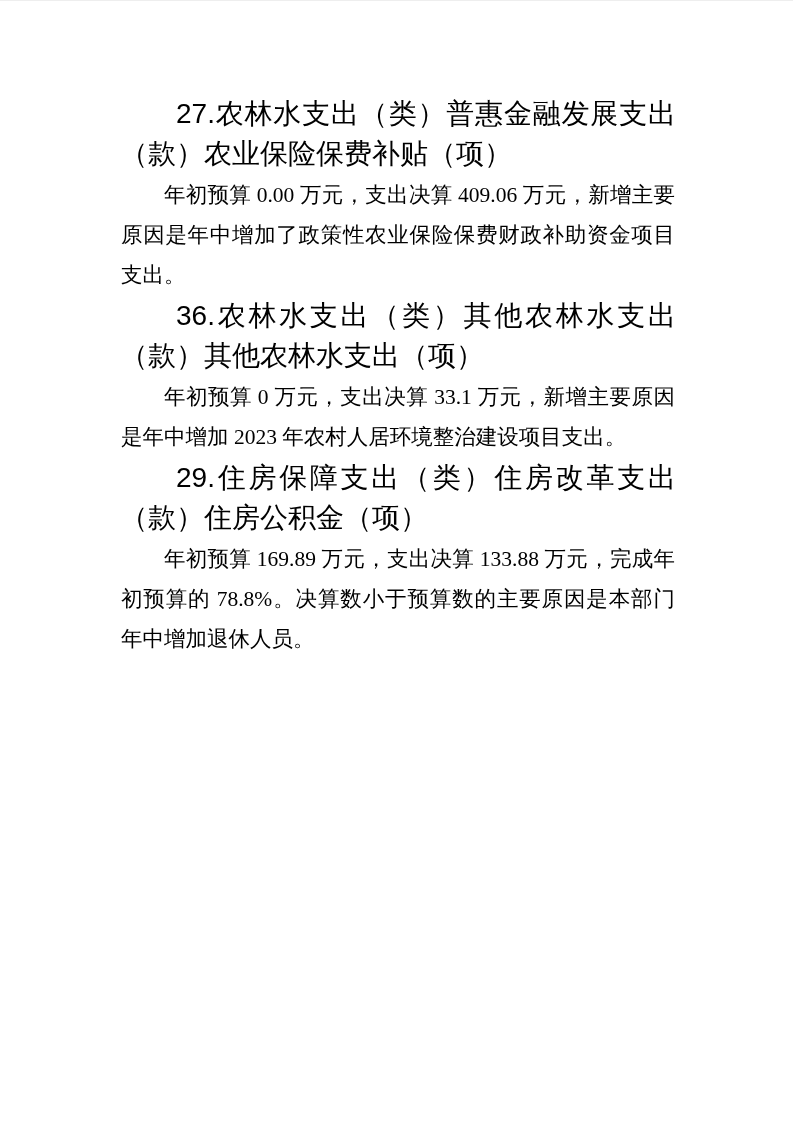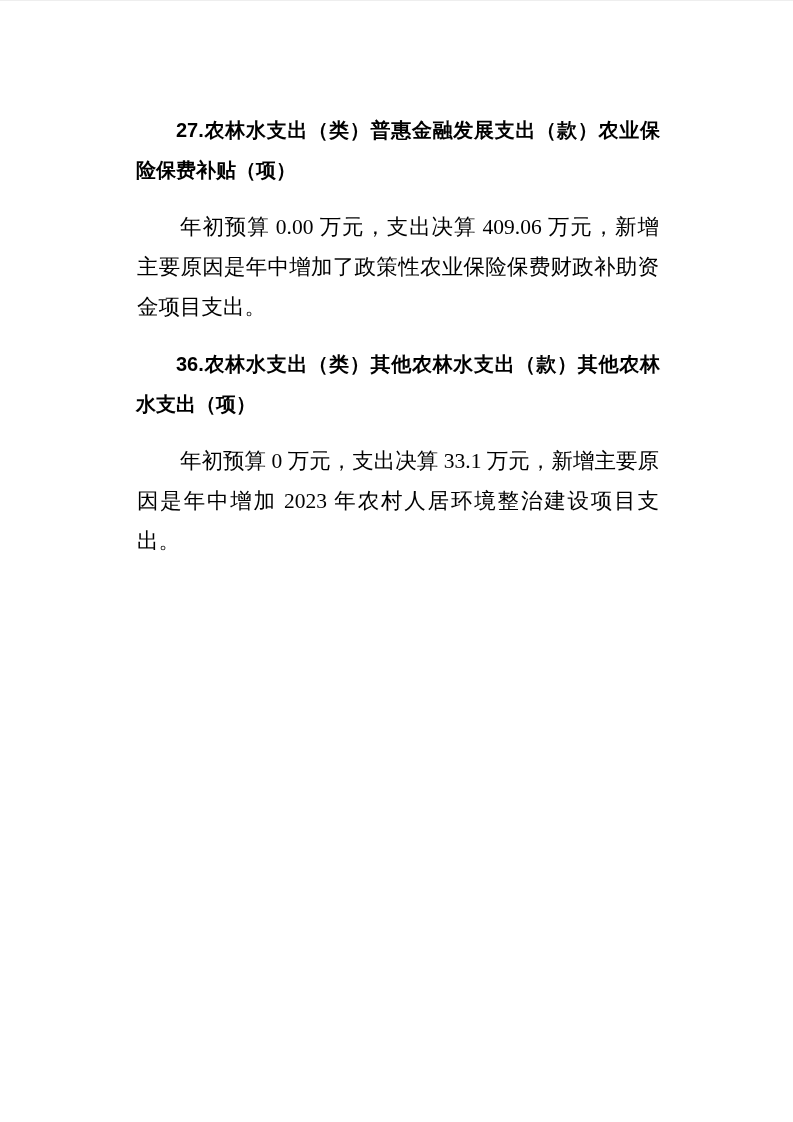--- a/index.html
+++ b/index.html
@@ -28,30 +28,30 @@
     left: 120px;
     top: 94px;
     width: 556px;
     color: #000000;
     font-size: 21.5px;
     line-height: 40px;
     text-align: justify;
     text-justify: inter-ideograph;
   }
   .section-heading {
-    margin: 16px;
+    margin: 0;
     text-indent: 2em;
     font-family: "Liberation Sans", "DejaVu Sans", sans-serif;
-    font-weight: 700;
-    font-size: 20px;
+    font-weight: 400;
+    font-size: 28px;
     line-height: 40px;
     color: #000000;
   }
   .section-body {
-    margin: 17px;
+    margin: 1px;
     text-indent: 2em;
     font-weight: 400;
     color: #000000;
   }
 </style>
 </head>
 <body>
 
 <div class="page">
   <div class="page-top-edge"></div>
@@ -61,15 +61,19 @@
     <section>
       <h2 class="section-heading">27.农林水支出（类）普惠金融发展支出（款）农业保险保费补贴（项）</h2>
       <p class="section-body">年初预算 0.00 万元，支出决算 409.06 万元，新增主要原因是年中增加了政策性农业保险保费财政补助资金项目支出。</p>
     </section>
 
     <section>
       <h2 class="section-heading">36.农林水支出（类）其他农林水支出（款）其他农林水支出（项）</h2>
       <p class="section-body">年初预算 0 万元，支出决算 33.1 万元，新增主要原因是年中增加 2023 年农村人居环境整治建设项目支出。</p>
     </section>
 
+    <section>
+      <h2 class="section-heading">29.住房保障支出（类）住房改革支出（款）住房公积金（项）</h2>
+      <p class="section-body">年初预算 169.89 万元，支出决算 133.88 万元，完成年初预算的 78.8%。决算数小于预算数的主要原因是本部门年中增加退休人员。</p>
+    </section>
 
   </div>
 </div>
 
 </body></html>

